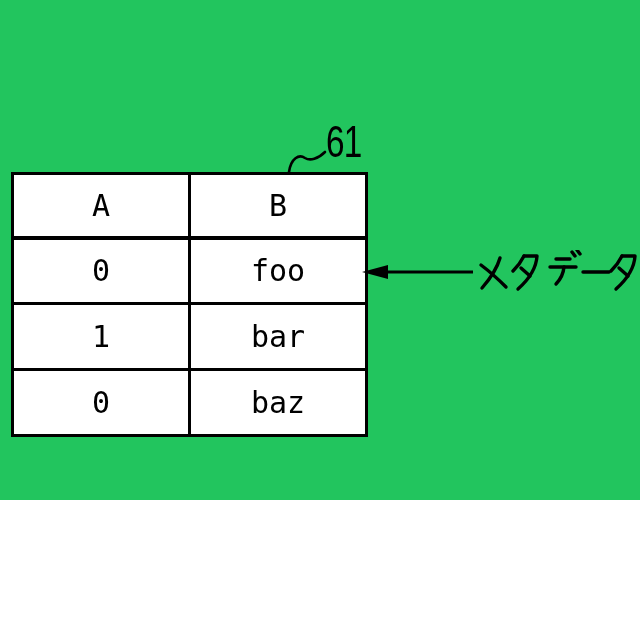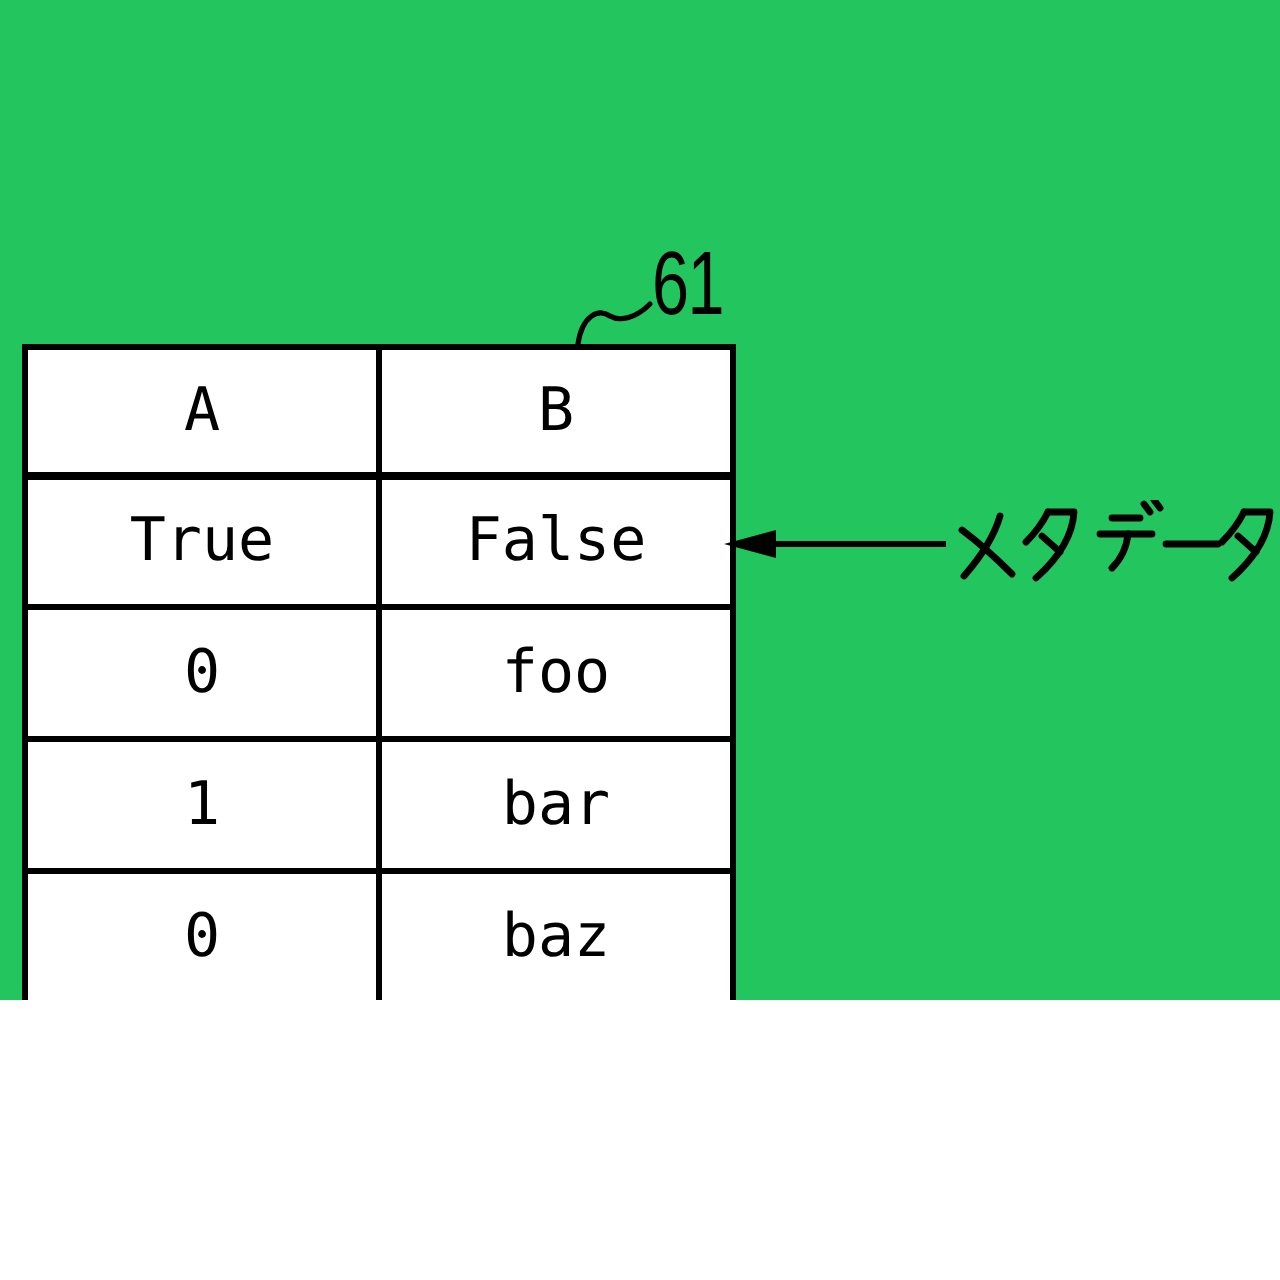--- a/index.html
+++ b/index.html
@@ -104,24 +104,20 @@
 
   <table class="meta-table">
     <thead>
       <tr>
         <th>A</th>
         <th>B</th>
       </tr>
     </thead>
     <tbody>
       <tr>
-        <td>True</td>
-        <td>False</td>
-      </tr>
-      <tr>
         <td>0</td>
         <td>foo</td>
       </tr>
       <tr>
         <td>1</td>
         <td>bar</td>
       </tr>
       <tr>
         <td>0</td>
         <td>baz</td>

